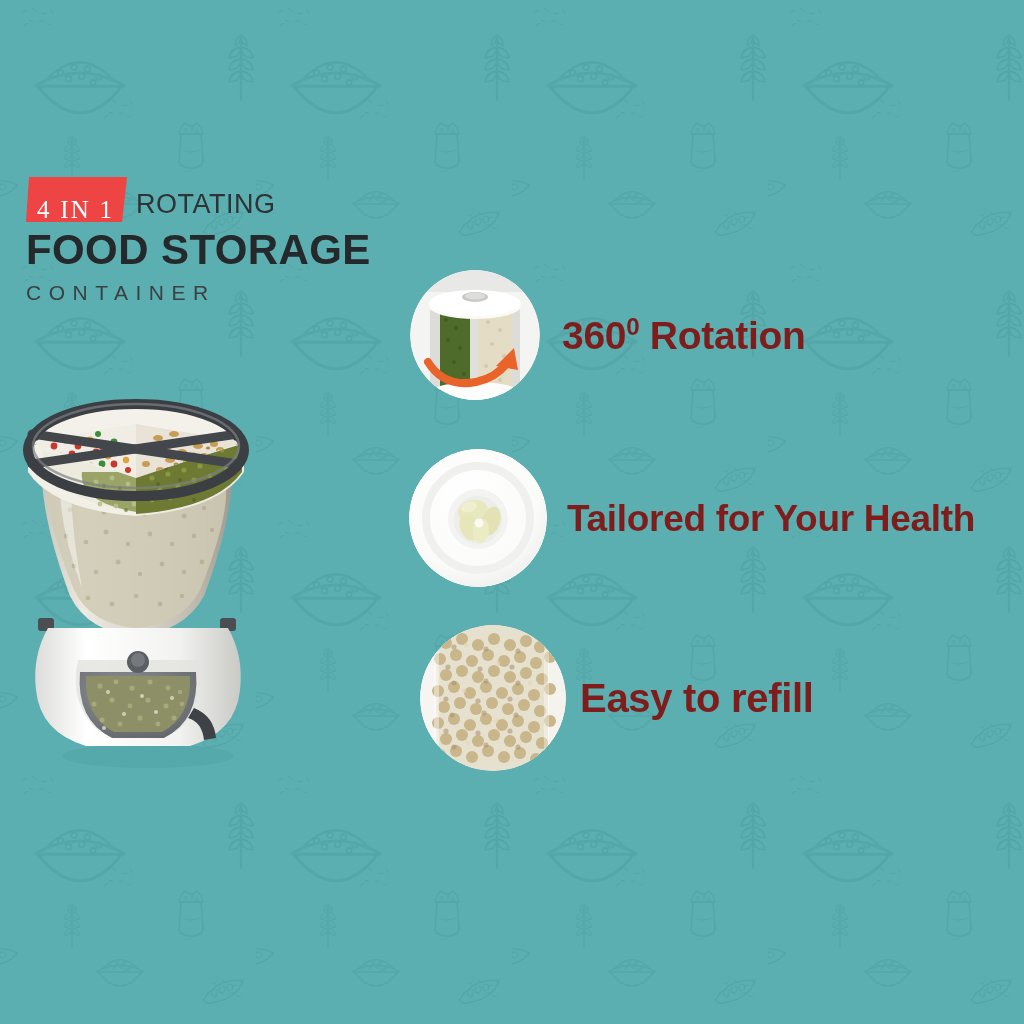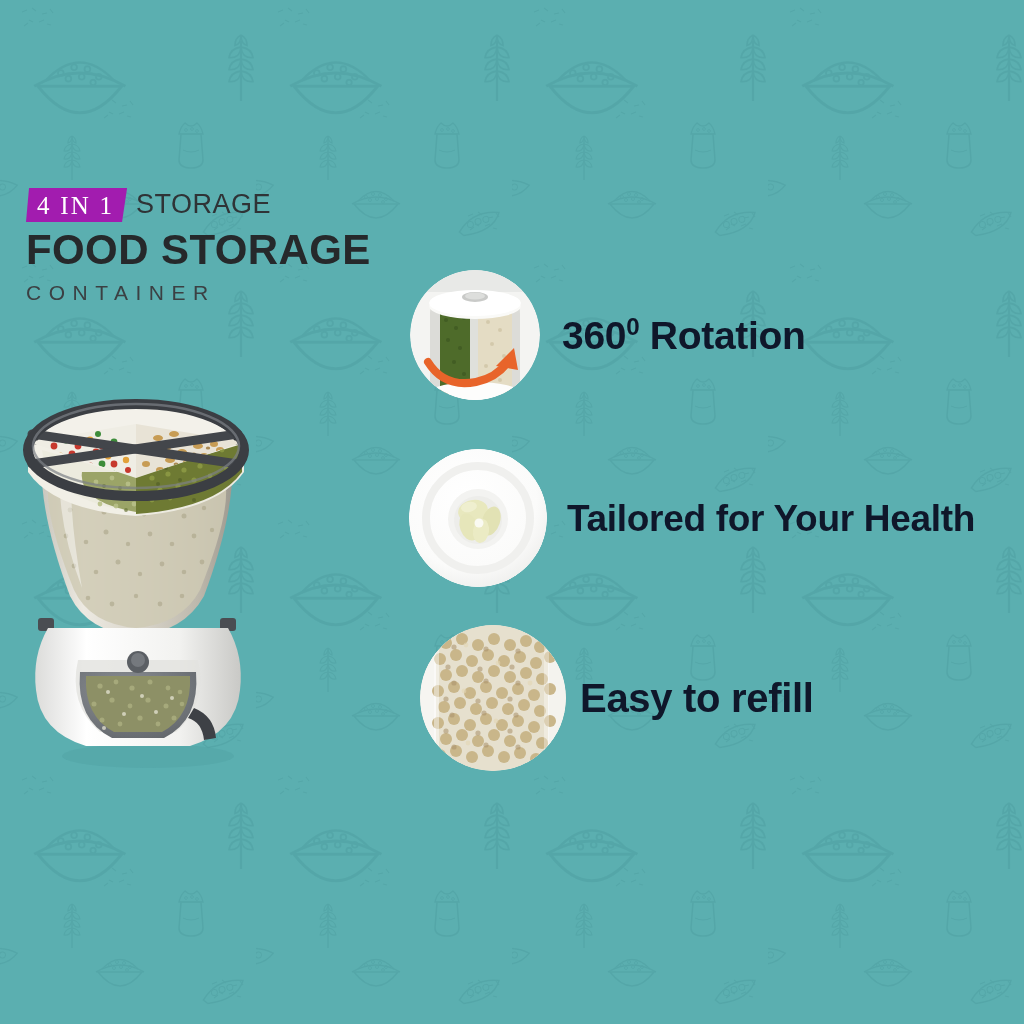--- a/index.html
+++ b/index.html
@@ -10,22 +10,22 @@
   }
   #stage{position:relative;width:1024px;height:1024px;overflow:hidden;background:#5BAFB0;}
 
   
   #bg-pattern{position:absolute;inset:0;opacity:.5;}
 
   
   #headline{position:absolute;left:26px;top:182px;width:330px;}
   .badge-row{display:flex;align-items:flex-end;gap:9px;height:40px;}
   #badge{
-    position:relative;height:34px;padding:0 13px 0 11px;
-    background:#a21caf;display:flex;align-items:center;
+    position:relative;height:34px;padding:11px 13px 0 11px;
+    background:#ef4444;display:flex;align-items:flex-end;
     clip-path:polygon(3% 0,100% 0,95% 100%,0% 100%);
   }
   #badge-text{
     font-family:"Liberation Serif",serif;font-size:25px;color:#FFFFFF;
     letter-spacing:2.2px;line-height:1;white-space:nowrap;
   }
   #rotating{
     font-size:27px;color:#2F3336;letter-spacing:.5px;line-height:1;
     font-weight:400;position:relative;top:-4px;white-space:nowrap;
   }
@@ -43,21 +43,21 @@
   #feature-0{left:410px;top:270px;}
   #feature-1{left:409px;top:449px;}
   #feature-2{left:420px;top:625px;}
 
   .thumb{position:relative;border-radius:50%;overflow:hidden;flex:none;}
   #thumb-0{width:130px;height:130px;}
   #thumb-1{width:138px;height:138px;}
   #thumb-2{width:146px;height:146px;}
 
   .feature-label{
-    font-size:38px;font-weight:bold;color:#0f172a;
+    font-size:38px;font-weight:bold;color:#7f1d1d;
     letter-spacing:-.3px;white-space:nowrap;line-height:1;
   }
   #feature-0 .feature-label{margin-left:22px;font-size:39px;}
   #feature-1 .feature-label{margin-left:20px;font-size:37px;}
   #feature-2 .feature-label{margin-left:14px;font-size:40px;}
   .deg{font-size:.62em;vertical-align:super;line-height:0;}
 
   
   #product{position:absolute;left:8px;top:360px;width:280px;height:410px;}
 </style>
@@ -137,21 +137,21 @@
       </pattern>
     </defs>
     <rect width="1024" height="1024" fill="url(#foodpat)"></rect>
   </svg>
 
   <div id="headline">
     <div class="badge-row">
       <div id="badge">
         <span id="badge-text">4 IN 1</span>
       </div>
-      <div id="rotating">STORAGE</div>
+      <div id="rotating">ROTATING</div>
     </div>
     <div id="food-storage">FOOD STORAGE</div>
     <div id="container-word">CONTAINER</div>
   </div>
 
   <svg id="product" viewBox="0 0 280 410">
     <defs>
       <linearGradient id="bodyG" x1="0" y1="0" x2="1" y2="0">
         <stop offset="0" stop-color="#C9C6BD"></stop>
         <stop offset=".22" stop-color="#EDEAE2"></stop>

